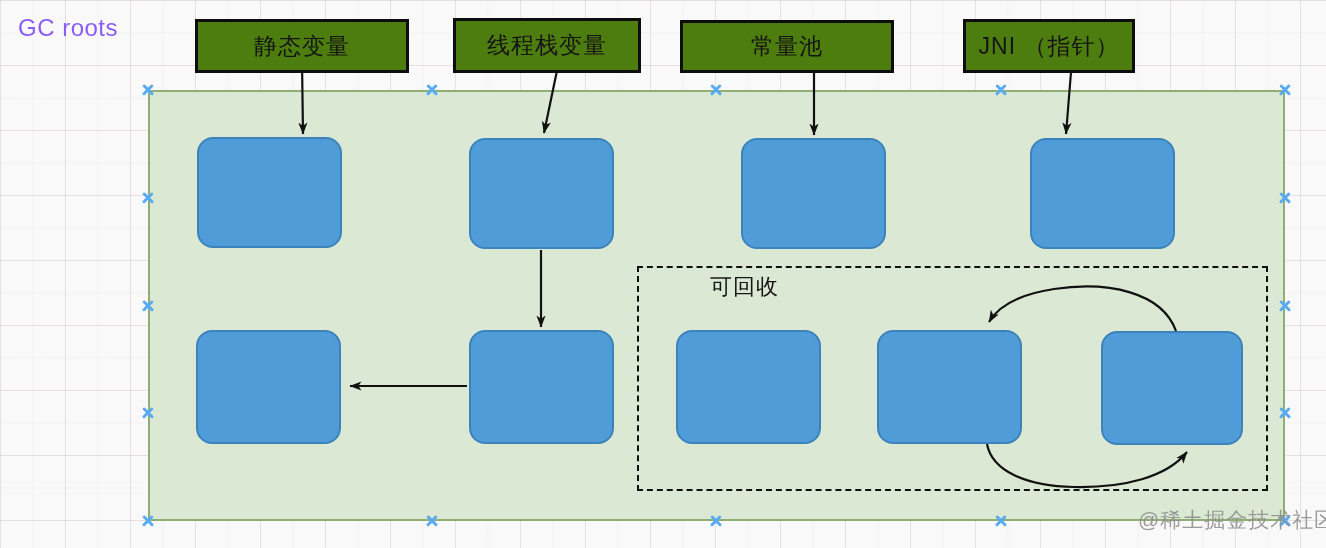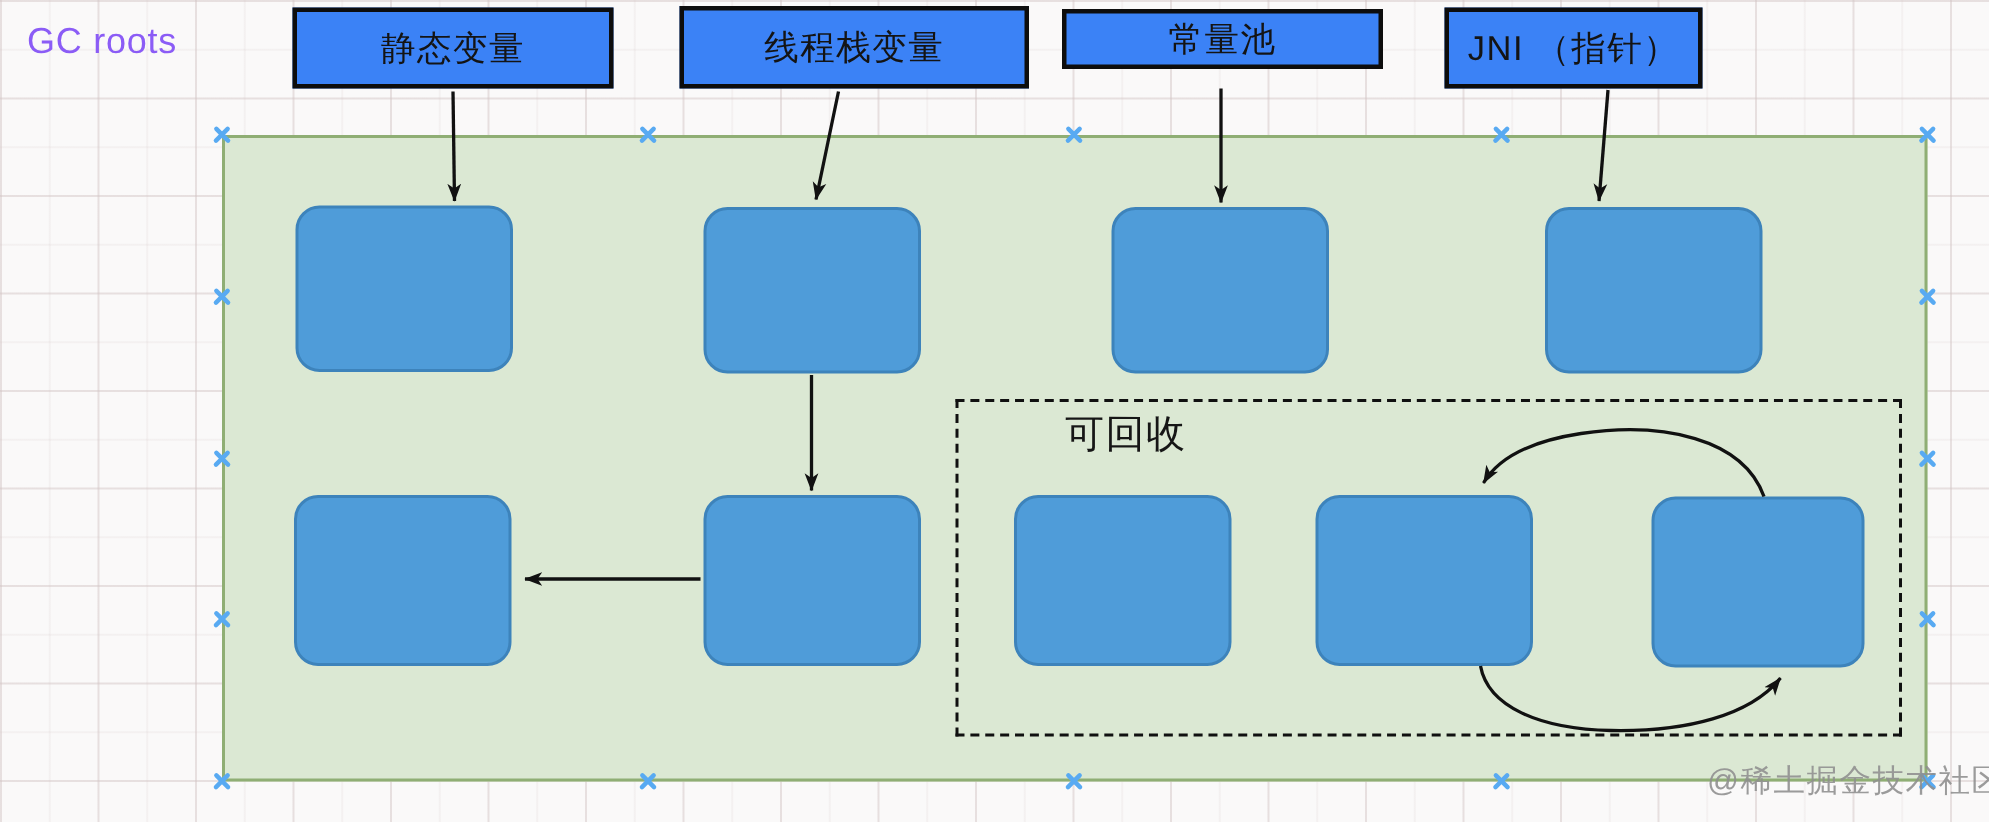--- a/index.html
+++ b/index.html
@@ -12,36 +12,36 @@
       linear-gradient(to bottom, rgba(210,196,196,.38) 1px, transparent 1px),
       linear-gradient(to right, rgba(210,196,196,.16) 1px, transparent 1px),
       linear-gradient(to bottom, rgba(210,196,196,.16) 1px, transparent 1px);
     background-size:65px 65px,65px 65px,32.5px 32.5px,32.5px 32.5px;
   }
   .abs{position:absolute;box-sizing:border-box;}
   .gc-roots{
     left:18px;top:14px;font-size:24px;color:#8b5cf6;letter-spacing:.5px;
   }
   .root-label{
-    background:#3b82f6;border:3px solid #0d0d0d;
+    background:#4d7c0f;border:3px solid #0d0d0d;
     display:flex;align-items:center;justify-content:center;
-    font-size:23px;color:#141414;letter-spacing:1px;z-index:6;
+    font-size:23px;color:#141414;letter-spacing:1px;z-index:6;margin-top:14px;
   }
   .heap{
     left:148px;top:90px;width:1137px;height:431px;
     background:var(--heap-fill,#dbe8d3);
     border:2px solid var(--heap-border,#8fae74);
     z-index:1;
   }
   .collectable{
     left:637px;top:266px;width:631px;height:225px;
     border:2.5px dashed #101010;z-index:2;
   }
   .collectable-label{
-    left:710px;top:272px;font-size:26px;color:#161616;letter-spacing:1px;z-index:3;
+    left:710px;top:272px;font-size:22px;color:#161616;letter-spacing:1px;z-index:3;
   }
   .node{
     width:145px;height:111px;
     background:var(--node-fill,#4f9cd9);
     border:2px solid var(--node-border,#3d83bb);
     border-radius:16px;z-index:3;
   }
   .node.row2{height:114px;}
   svg.edges{left:0;top:0;z-index:5;pointer-events:none;}
   svg.edges path.edge{fill:none;stroke:var(--edge-color,#111);stroke-width:2.2px;pointer-events:stroke;}
@@ -63,22 +63,22 @@
 <body>
 
 <div class="abs gc-roots">GC roots</div>
 
 <div class="abs heap"></div>
 
 <div class="abs collectable"></div>
 <div class="abs collectable-label">可回收</div>
 
 <div class="abs root-label" style="left:195px;top:5px;width:214px;height:54px;">静态变量</div>
-<div class="abs root-label" style="left:453px;top:4px;width:233px;height:55px;">线程栈变量</div>
-<div class="abs root-label" style="left:708px;top:6px;width:214px;height:40px;">常量池</div>
+<div class="abs root-label" style="left:453px;top:4px;width:188px;height:55px;">线程栈变量</div>
+<div class="abs root-label" style="left:680px;top:6px;width:214px;height:53px;">常量池</div>
 <div class="abs root-label" style="left:963px;top:5px;width:172px;height:54px;">JNI （指针）</div>
 
 <div class="abs node" style="left:197px;top:137px;"></div>
 <div class="abs node" style="left:469px;top:138px;"></div>
 <div class="abs node" style="left:741px;top:138px;"></div>
 <div class="abs node" style="left:1030px;top:138px;"></div>
 <div class="abs node row2" style="left:196px;top:330px;"></div>
 <div class="abs node row2" style="left:469px;top:330px;"></div>
 <div class="abs node row2" style="left:676px;top:330px;"></div>
 <div class="abs node row2" style="left:877px;top:330px;"></div>

